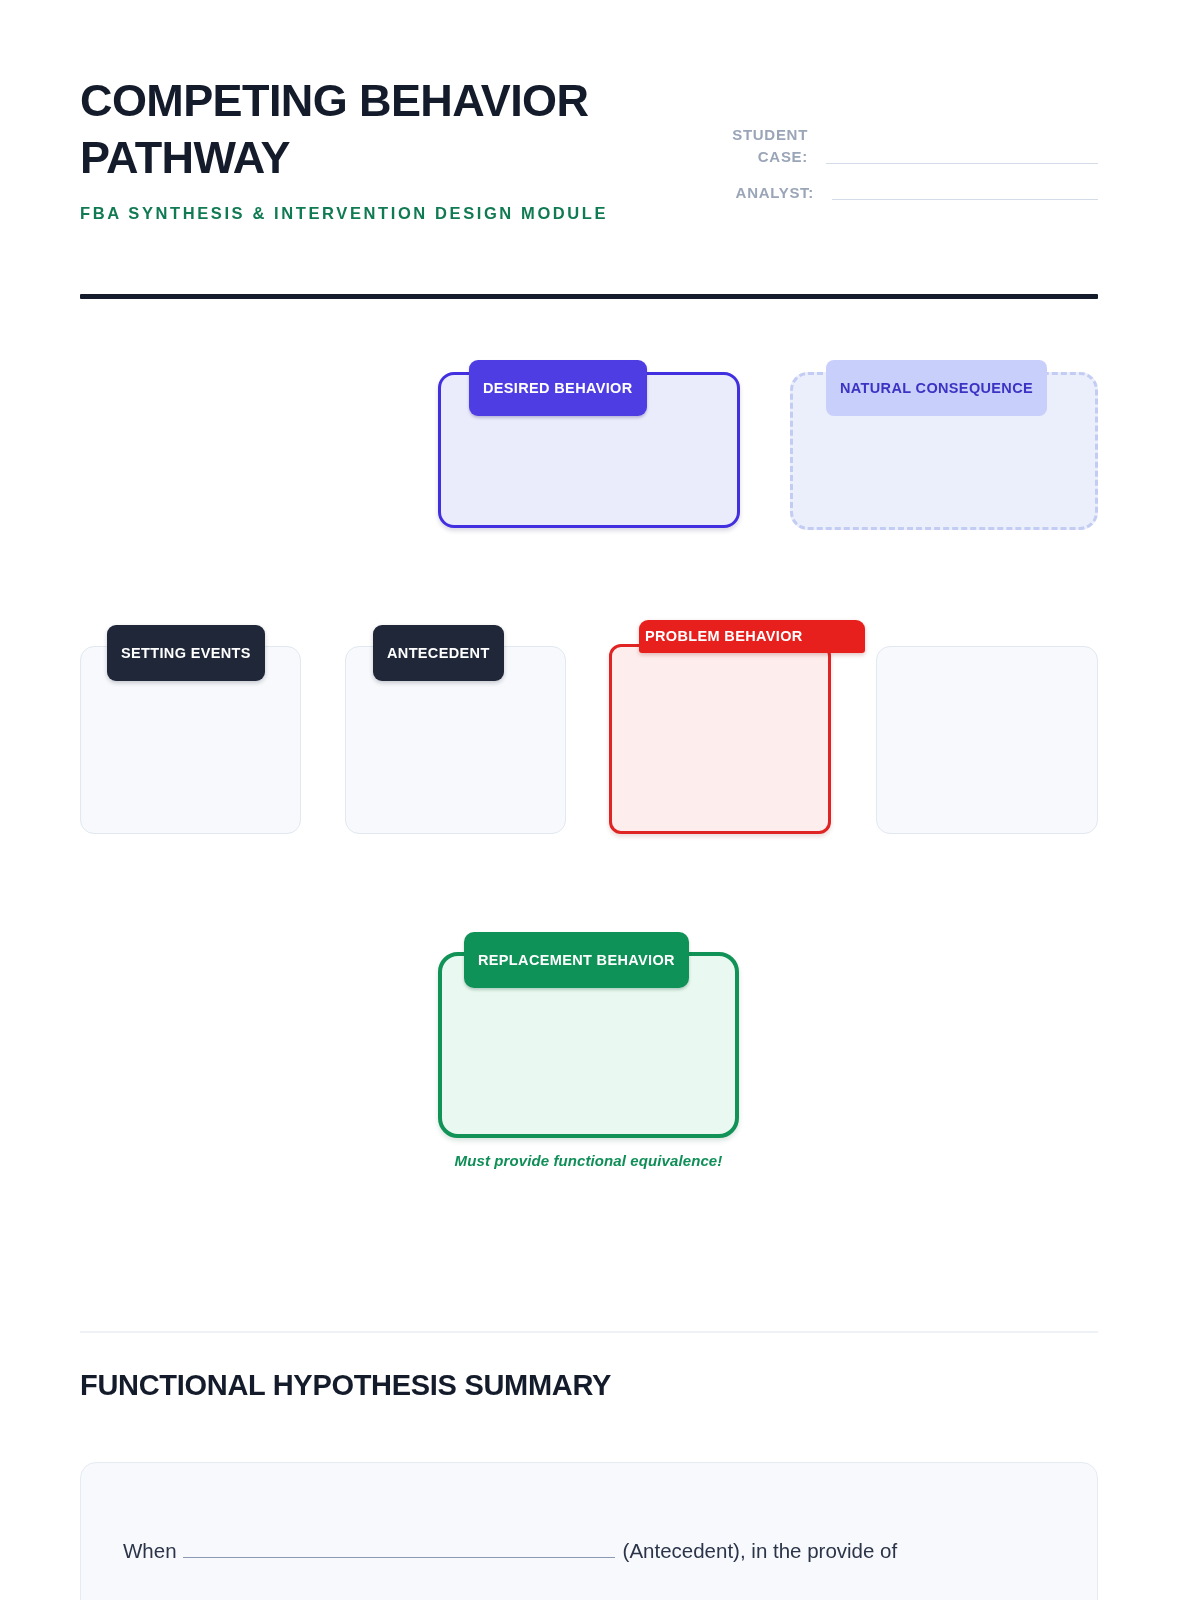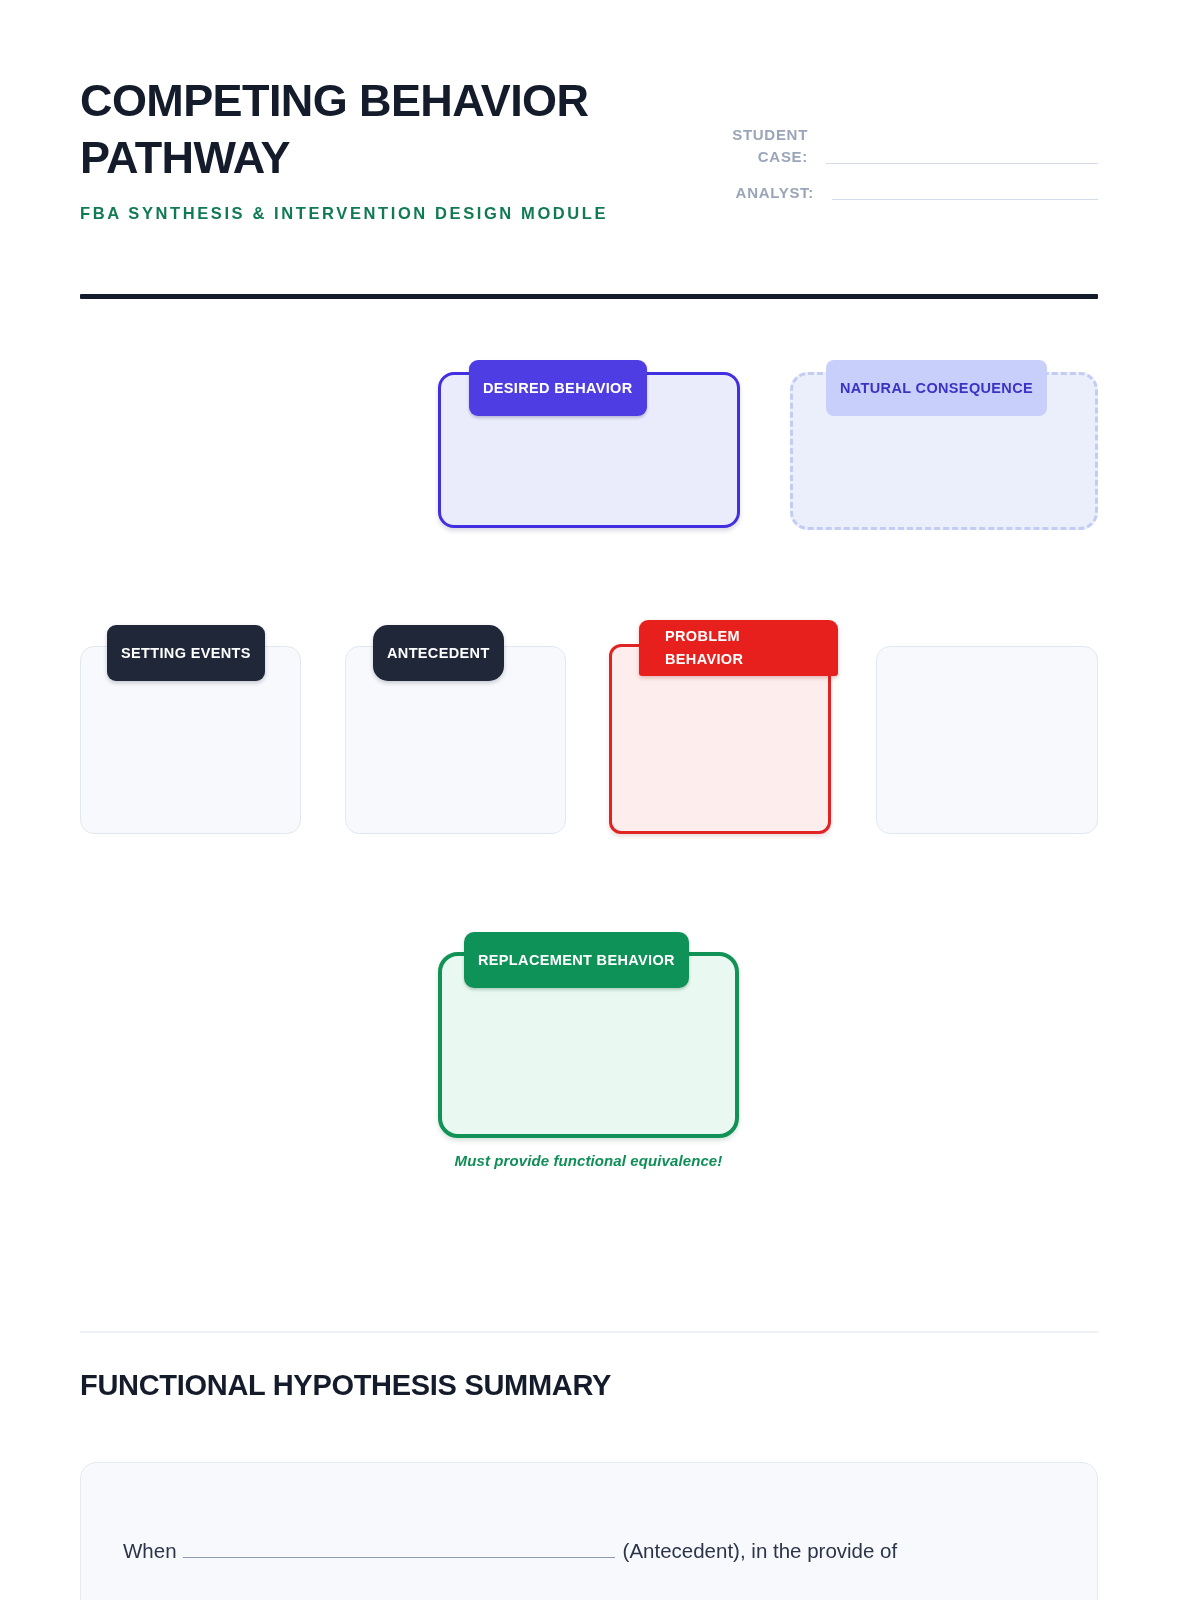--- a/index.html
+++ b/index.html
@@ -175,37 +175,37 @@
     background: #1f2739;
     color: #ffffff;
     border-radius: 9px;
     box-shadow: 0 2px 4px rgba(20,28,44,0.22);
   }
 
   #node-setting { left: 80px; top: 646px; width: 221px; height: 188px; }
   #pill-setting { left: 107px; top: 625px; }
 
   #node-antecedent { left: 345px; top: 646px; width: 221px; height: 188px; }
-  #pill-antecedent { left: 373px; top: 625px; border-radius: 15px; }
+  #pill-antecedent { left: 373px; top: 625px; }
 
   #node-problem { left: 609px; top: 644px; width: 222px; height: 190px; }
   #node-problem .node-body {
     background: #fdeeed;
     border: 3px solid #e02424;
     border-radius: 12px;
     box-shadow: 0 3px 4px rgba(120,20,20,0.14);
   }
   #pill-problem {
     left: 639px; top: 620px;
-    width: 199px;
+    width: 226px;
     background: #e8201d;
     color: #ffffff;
     border-radius: 9px 9px 3px 3px;
     line-height: 23px;
-    padding: 5px 26px;
+    padding: 5px 6px;
     box-shadow: 0 2px 4px rgba(140,20,20,0.25);
   }
 
   #node-maintaining { left: 876px; top: 646px; width: 222px; height: 188px; }
   #pill-maintaining {
     left: 903px; top: 623px;
     width: 195px;
     line-height: 23px;
     padding: 5px 14px;
     border-radius: 9px 9px 3px 3px;

